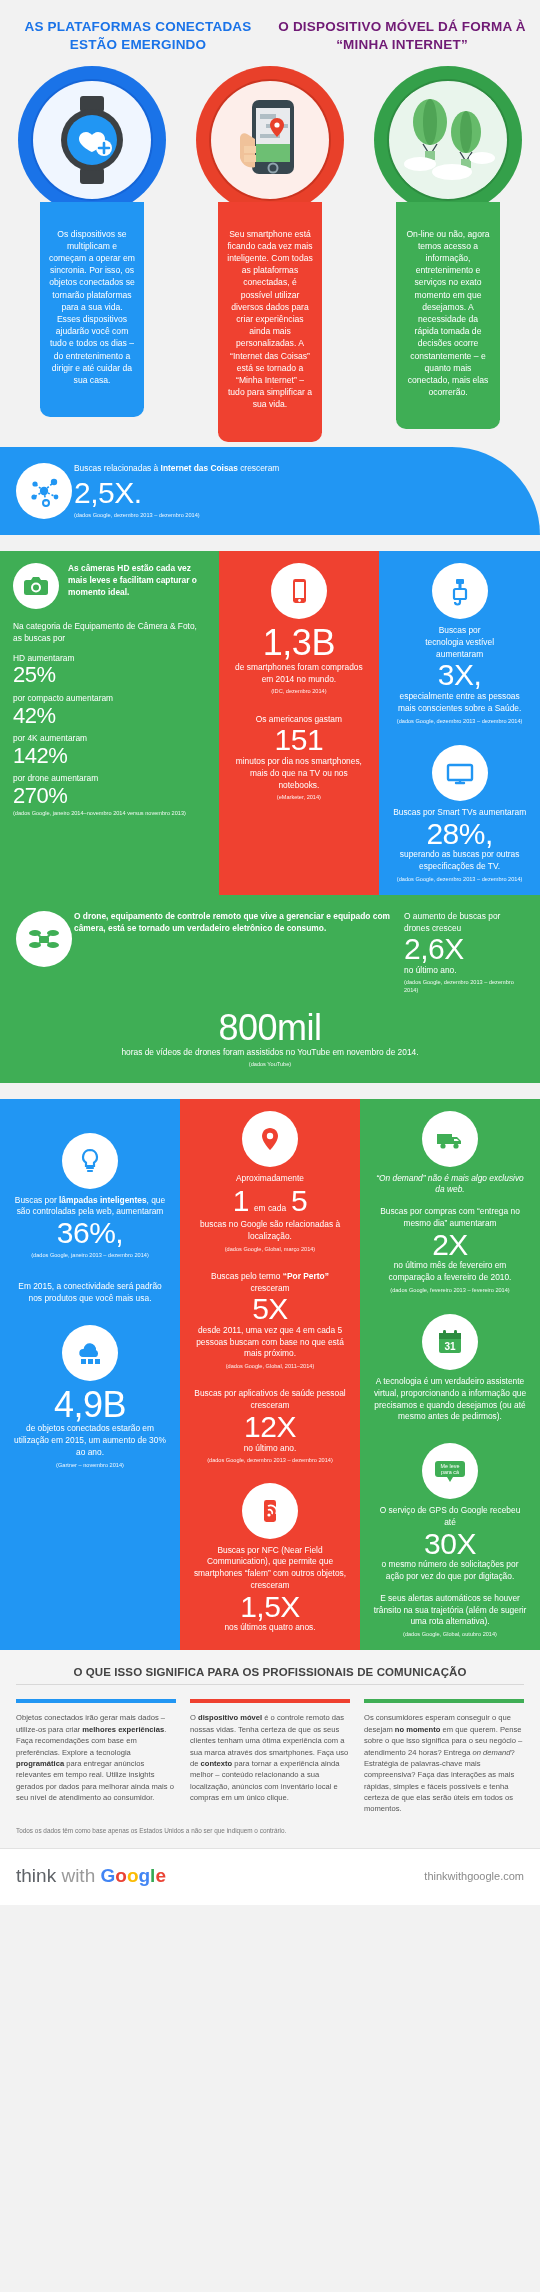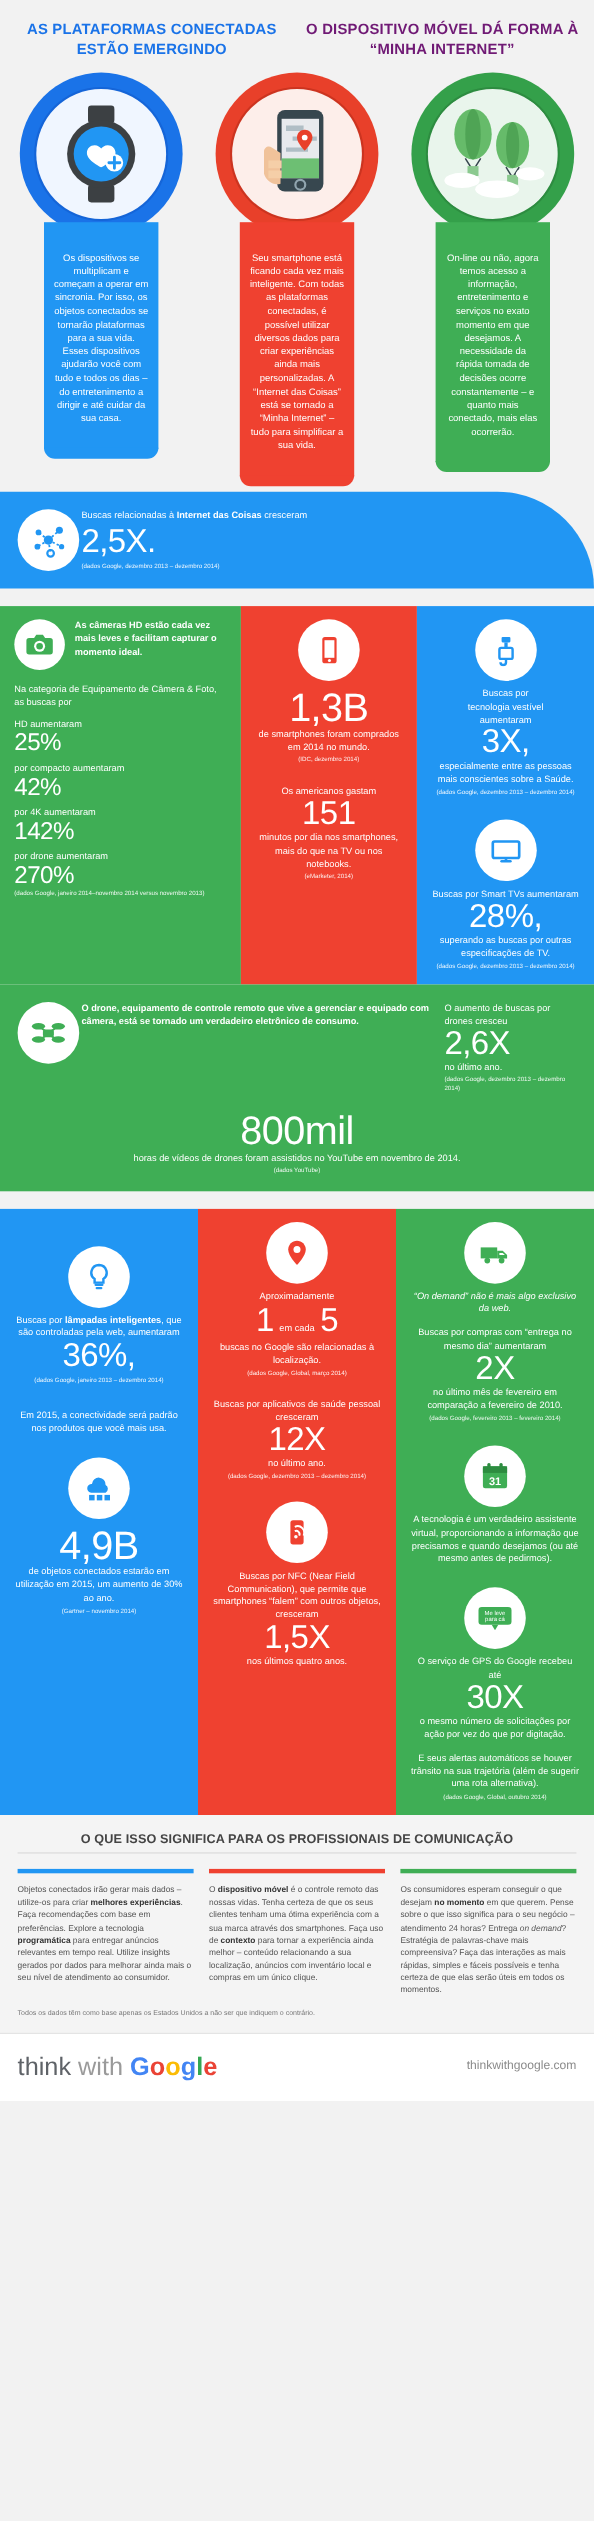--- a/index.html
+++ b/index.html
@@ -77,21 +77,21 @@
   .cblocks { display:flex; gap:14px; padding:14px 16px 6px 16px; }
   .cblock { flex:1; }
   .cbar { height:4px; margin-bottom:9px; }
   .cbar.b { background:#2196f3; } .cbar.r { background:#ef4130; } .cbar.g { background:#3fae55; }
   .cblock p { font-size:7.6px; line-height:1.5; color:#555; }
   .cblock p b { color:#333; font-weight:bold; }
   .cblock p i { font-style:italic; }
   .foot-note { font-size:6.4px; color:#777; padding:6px 16px 14px 16px; }
   .footer { display:flex; align-items:center; justify-content:space-between;
             padding:16px 16px 18px 16px; border-top:1px solid #e2e2e2; background:#fff; }
-  .logo { font-size:23px; color:#9a9a9a; font-weight:400; }
+  .logo { font-size:19px; color:#9a9a9a; font-weight:400; }
   .logo .g1{color:#4285f4;font-weight:bold;} .logo .g2{color:#ea4335;font-weight:bold;}
   .logo .g3{color:#fbbc05;font-weight:bold;} .logo .g4{color:#4285f4;font-weight:bold;}
   .logo .g5{color:#34a853;font-weight:bold;} .logo .g6{color:#ea4335;font-weight:bold;}
   .logo .tw { color:#5f6368; }
   .foot-url { font-size:11px; color:#8a8a8a; }
 </style>
 </head>
 <body>
 
 <div class="page">
@@ -367,20 +367,28 @@
         <div class="lead">Aproximadamente</div>
         <div style="display:flex;align-items:baseline;justify-content:center;gap:5px;margin:2px 0;">
           <span class="big">1</span>
           <span class="lead">em cada</span>
           <span class="big">5</span>
         </div>
         <div class="lead">buscas no Google são relacionadas à localização.</div>
         <div class="src">(dados Google, Global, março 2014)</div>
       </div>
 
+      <div style="text-align:center;margin-top:18px;">
+        <div class="lead">
+          <span>Buscas pelo termo </span><b>“Por Perto”</b><span> cresceram</span>
+        </div>
+        <div class="big">5X</div>
+        <div class="lead">desde 2011, uma vez que 4 em cada 5 pessoas buscam com base no que está mais próximo.</div>
+        <div class="src">(dados Google, Global, 2011–2014)</div>
+      </div>
 
       <div style="text-align:center;margin-top:18px;">
         <div class="lead">Buscas por aplicativos de saúde pessoal cresceram</div>
         <div class="big">12X</div>
         <div class="lead">no último ano.</div>
         <div class="src">(dados Google, dezembro 2013 – dezembro 2014)</div>
       </div>
 
       <div style="text-align:center;margin-top:18px;">
         <div class="circ" style="margin:0 auto 6px auto;">

